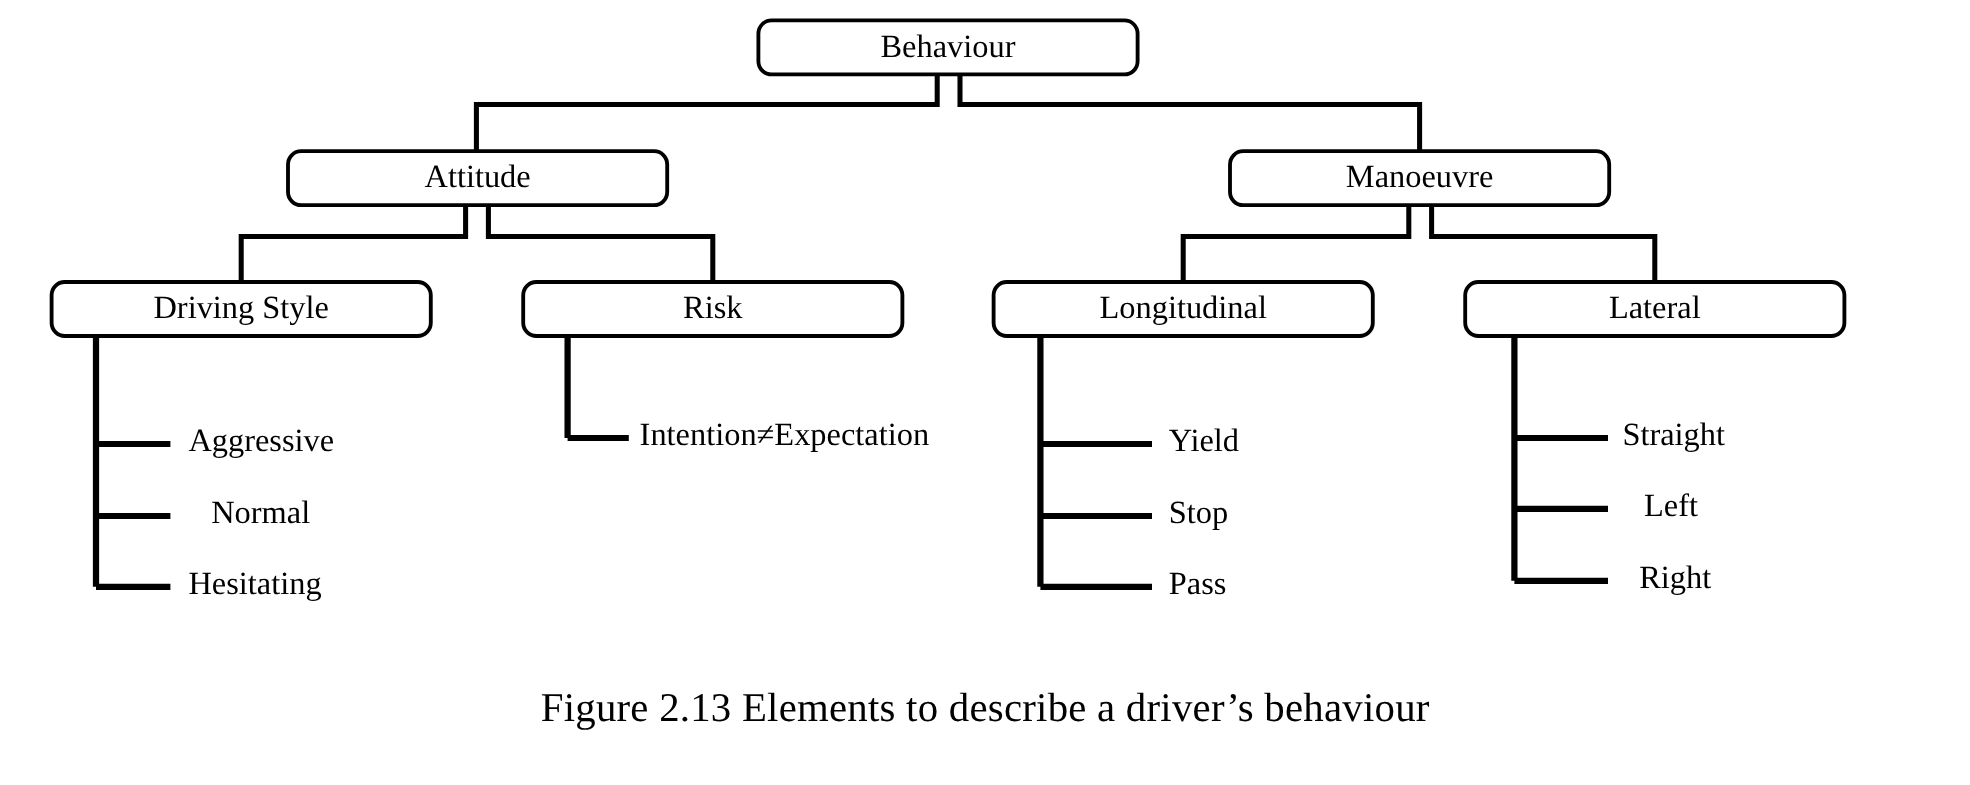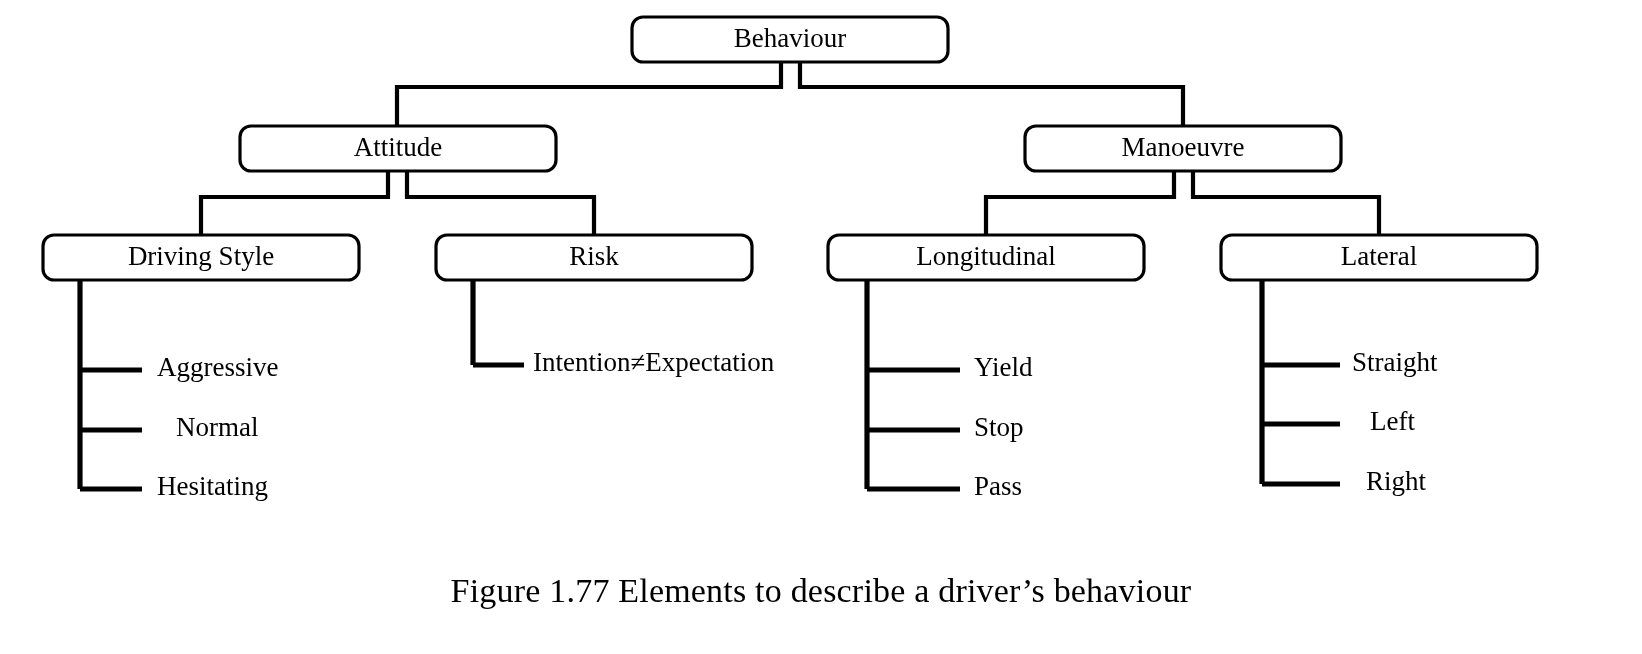--- a/index.html
+++ b/index.html
@@ -154,15 +154,15 @@
     <path class="spine" d="M 1262 280 L 1262 484"></path>
     <path class="leaf-stub" d="M 1262 365 L 1340 365"></path>
     <path class="leaf-stub" d="M 1262 424 L 1340 424"></path>
     <path class="leaf-stub" d="M 1262 484 L 1340 484"></path>
     <text class="leaf-label" x="1352" y="365">Straight</text>
     <text class="leaf-label" x="1370" y="424">Left</text>
     <text class="leaf-label" x="1366" y="484">Right</text>
 
   </svg>
 
-  <div id="caption">Figure 1.77 Elements to describe a driver’s behaviour</div>
+  <div id="caption">Figure 2.13 Elements to describe a driver’s behaviour</div>
 
 </div>
 
 </body></html>

